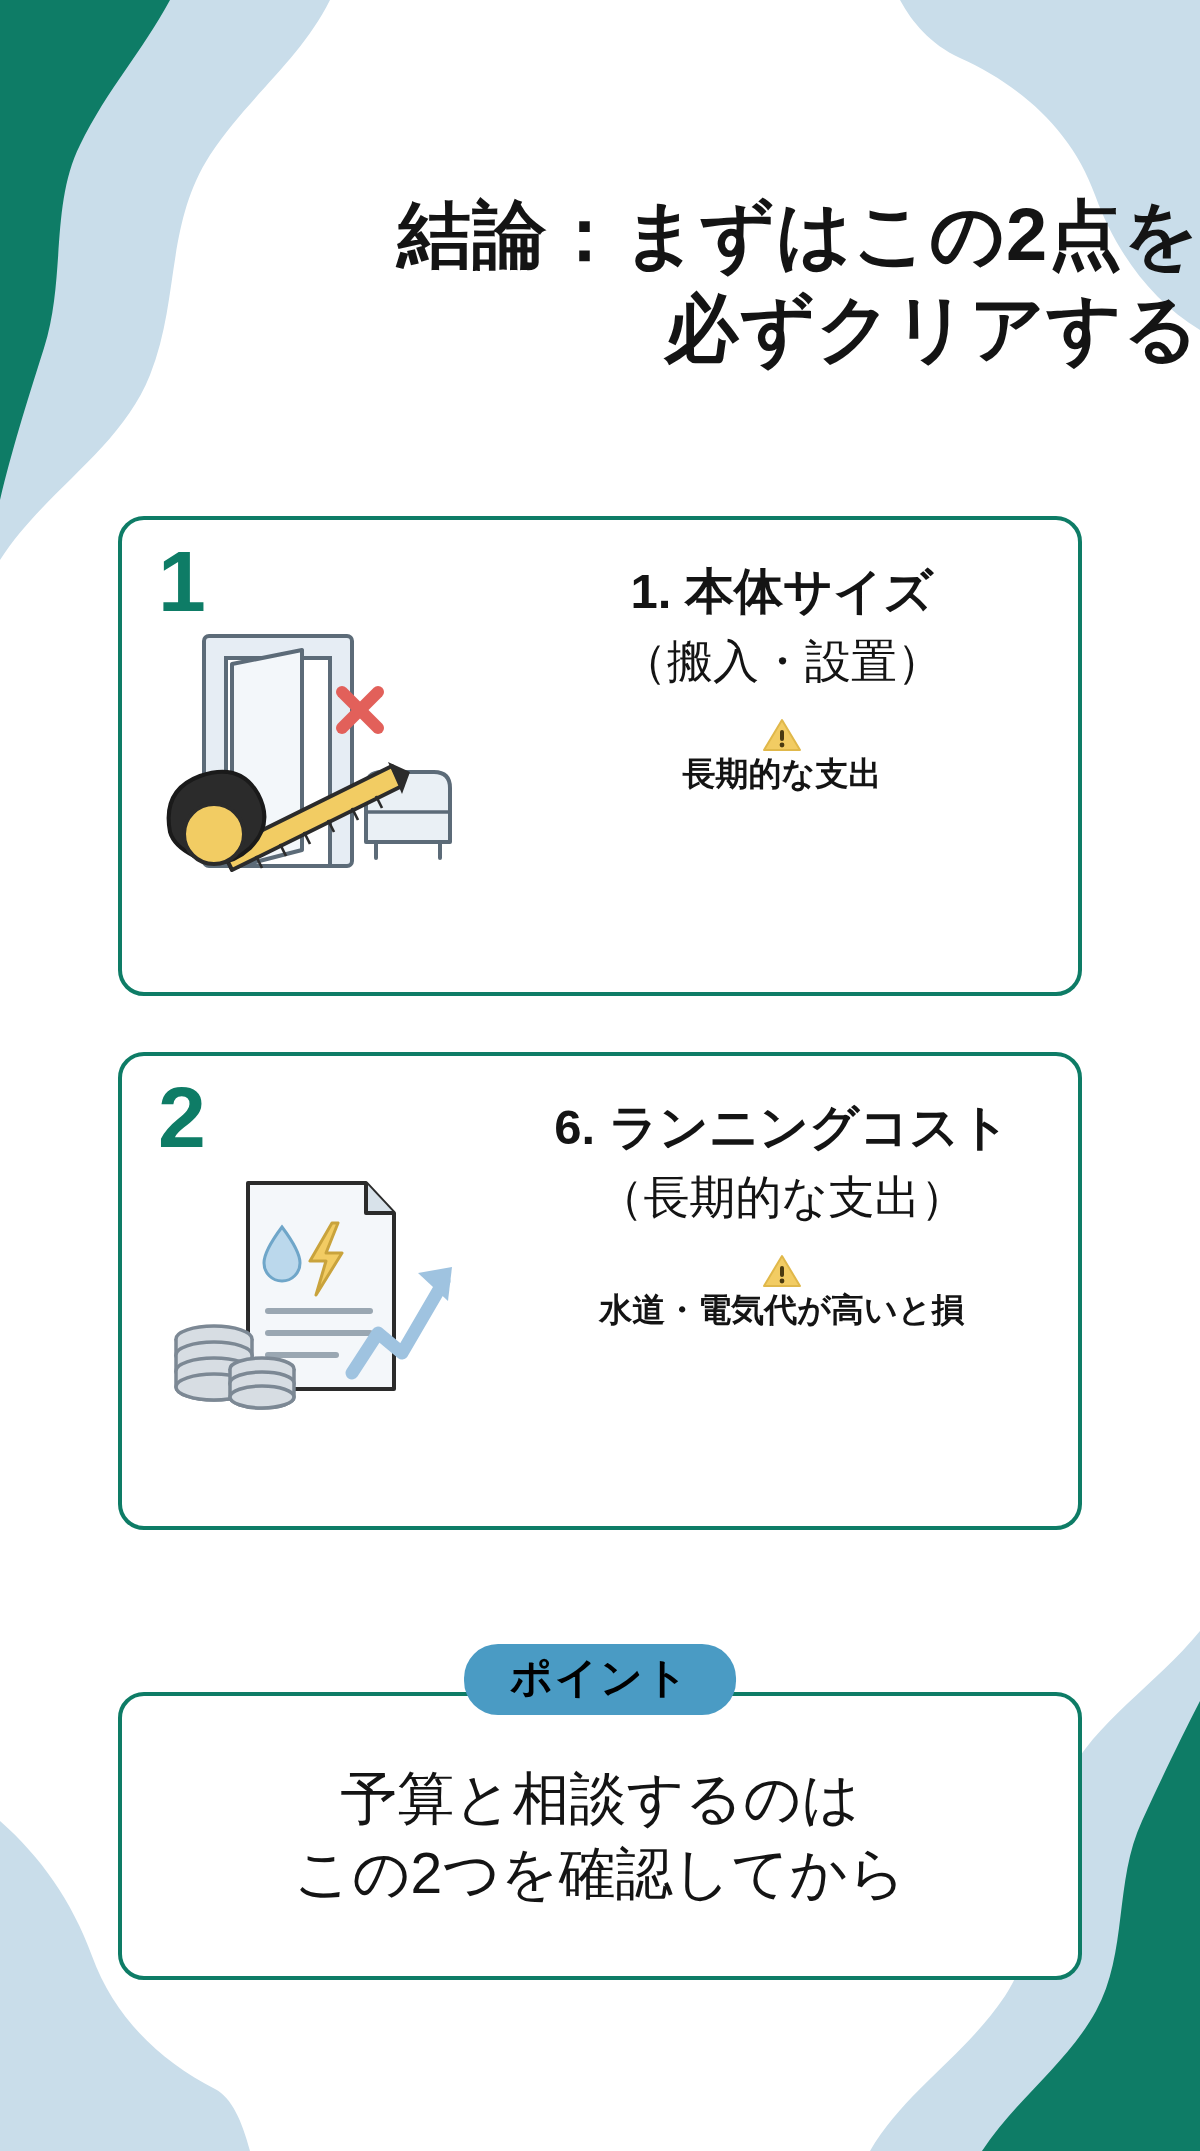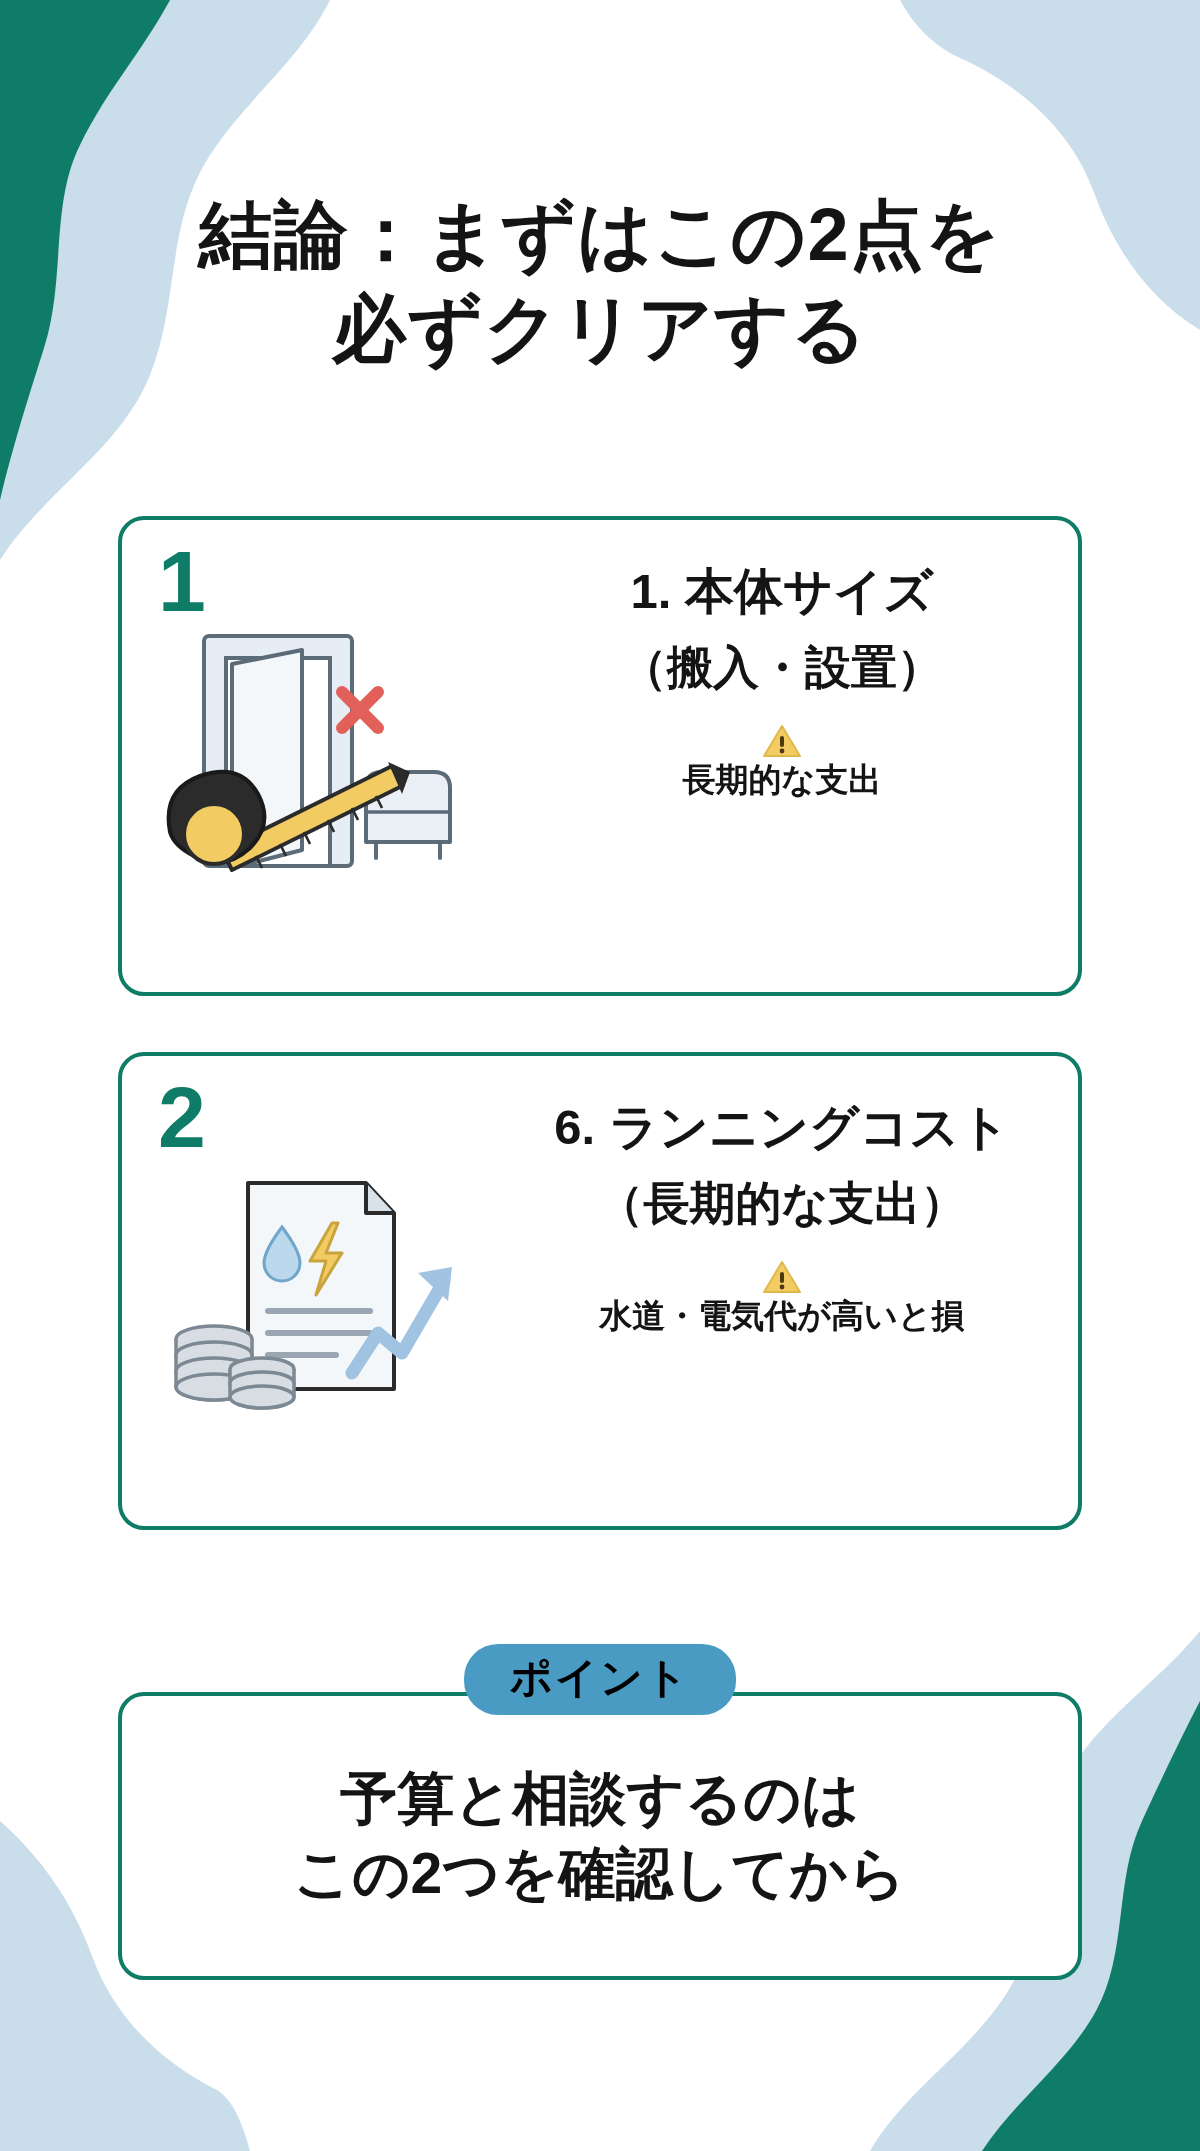--- a/index.html
+++ b/index.html
@@ -28,21 +28,21 @@
   .deco-tr { top: 0; right: 0; width: 300px; height: 330px; }
   .deco-bl { bottom: 0; left: 0; width: 250px; height: 330px; }
   .deco-br { bottom: 0; right: 0; width: 330px; height: 620px; }
 
   
   .title-block {
     position: absolute;
     top: 188px;
     left: 0;
     width: 1200px;
-    text-align: center;
+    text-align: right;
     z-index: 5;
   }
   .title-line {
     display: block;
     font-size: 74px;
     font-weight: bold;
     color: #141414;
     letter-spacing: 1px;
     line-height: 1.27;
     white-space: nowrap;
@@ -99,24 +99,24 @@
   }
   .card-heading {
     font-size: 49px;
     font-weight: bold;
     color: #141414;
     line-height: 1.14;
     white-space: nowrap;
   }
   .card-sub {
     font-size: 46px;
-    font-weight: bold;
+    font-weight: normal;
     color: #141414;
     line-height: 1.18;
-    margin-top: 20px;
+    margin-top: 14px;
     white-space: nowrap;
   }
   .card-note {
     margin-top: 30px;
     font-size: 33px;
     font-weight: bold;
     color: #141414;
     line-height: 1.34;
     white-space: nowrap;
   }
@@ -149,21 +149,21 @@
     font-size: 42px;
     font-weight: bold;
     letter-spacing: 2px;
     padding: 13px 46px 16px;
     border-radius: 34px;
     z-index: 6;
     line-height: 1;
   }
   .bottom-line {
     font-size: 57px;
-    font-weight: bold;
+    font-weight: normal;
     color: #141414;
     line-height: 1.32;
     white-space: nowrap;
     text-align: right;
   }
 </style>
 </head>
 <body>
 
 <div class="page">

